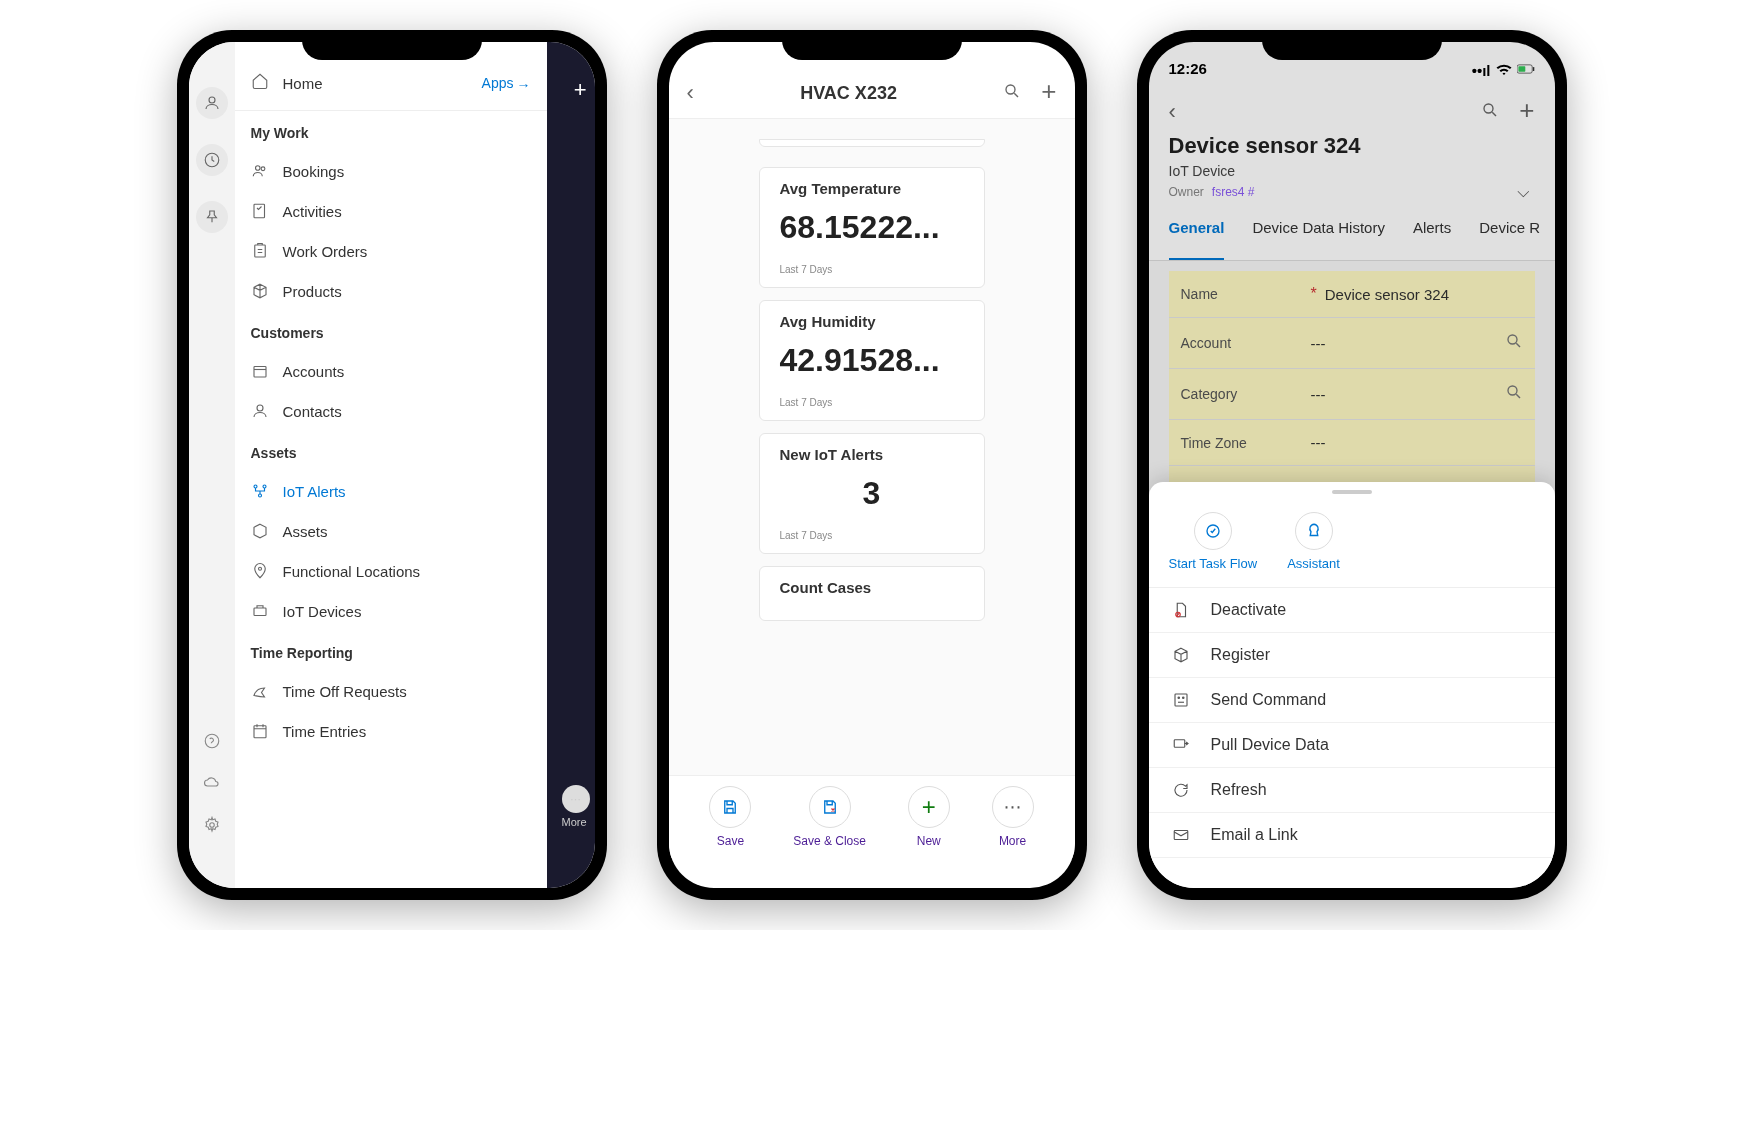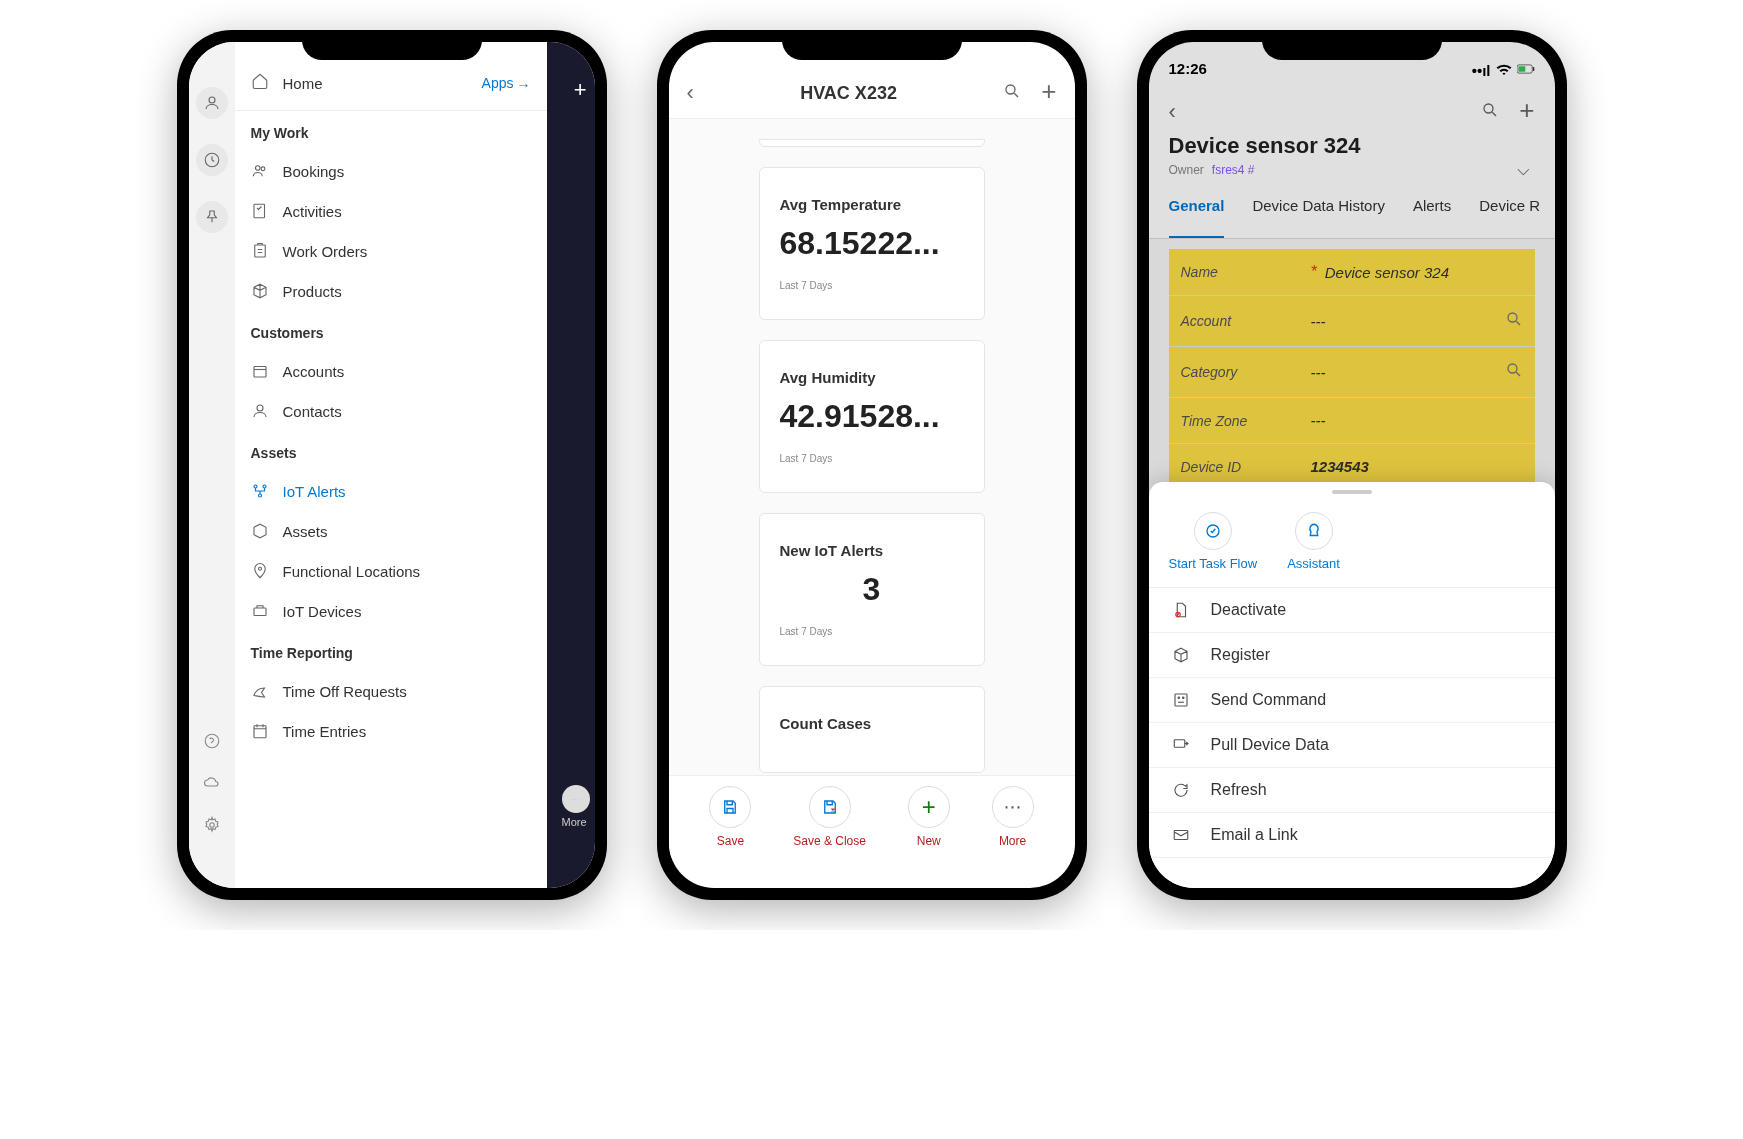--- a/index.html
+++ b/index.html
@@ -27,46 +27,46 @@
     .p1-overlay { width: 48px; background: #1a1a2e; position: relative; }
     .p1-overlay-top { position: absolute; top: 35px; right: 8px; display: flex; gap: 15px; color: #fff; }
     .p1-overlay-more { position: absolute; bottom: 60px; right: 5px; color: #ccc; font-size: 11px; }
     
     
     .p2-header { display: flex; align-items: center; padding: 38px 18px 12px; border-bottom: 1px solid #eee; }
     .p2-back { font-size: 22px; color: #666; }
     .p2-title { flex: 1; text-align: center; font-size: 18px; font-weight: 600; color: #333; }
     .p2-actions { display: flex; gap: 20px; font-size: 20px; color: #666; }
     .p2-body { padding: 20px 90px 10px; background: #fafafa; height: calc(100% - 150px); overflow-y: auto; }
-    .p2-card { background: #fff; border: 1px solid #e5e5e5; border-radius: 6px; padding: 28px 20px; margin-bottom: 20px; }
+    .p2-card { background: #fff; border: 1px solid #e5e5e5; border-radius: 6px; padding: 12px 20px; margin-bottom: 12px; }
     .p2-card-title { font-size: 15px; font-weight: 600; color: #333; margin-bottom: 12px; }
     .p2-card-value { font-size: 32px; font-weight: 600; color: #222; margin-bottom: 18px; }
     .p2-card-value.center { text-align: center; }
     .p2-card-sub { font-size: 10px; color: #888; }
     .p2-bottom { position: absolute; bottom: 30px; left: 0; right: 0; display: flex; justify-content: space-around; padding: 10px 20px; background: #fff; border-top: 1px solid #eee; }
     .p2-btn { display: flex; flex-direction: column; align-items: center; gap: 6px; }
     .p2-btn-icon { width: 42px; height: 42px; border-radius: 50%; border: 1px solid #ddd; display: flex; align-items: center; justify-content: center; font-size: 18px; }
-    .p2-btn-label { font-size: 12px; color: #b91c1c; }
+    .p2-btn-label { font-size: 12px; color: #4c1d95; }
     
     
     .p3-status { display: flex; justify-content: space-between; padding: 18px 20px 0; font-size: 15px; font-weight: 600; }
     .p3-status-right { display: flex; gap: 4px; align-items: center; }
     .p3-header { display: flex; align-items: center; padding: 18px 20px 8px; }
     .p3-back { font-size: 22px; color: #666; }
     .p3-right { margin-left: auto; display: flex; gap: 20px; color: #666; font-size: 20px; }
     .p3-title { padding: 0 20px; font-size: 22px; font-weight: 700; color: #222; }
     .p3-subtitle { padding: 4px 20px 2px; font-size: 14px; color: #444; }
     .p3-owner { padding: 2px 20px 10px; font-size: 12px; color: #888; display: flex; align-items: center; }
     .p3-owner-val { color: #8b5cf6; margin-left: 8px; }
     .p3-owner-chev { margin-left: auto; margin-right: 5px; font-size: 16px; color: #555; }
     .p3-tabs { display: flex; gap: 28px; padding: 8px 20px 0; border-bottom: 1px solid #ddd; overflow-x: hidden; }
     .p3-tab { font-size: 15px; color: #333; padding-bottom: 22px; white-space: nowrap; }
     .p3-tab.active { color: #0078d4; font-weight: 600; border-bottom: 2px solid #0078d4; }
     .p3-form { padding: 10px 20px; background: #f7f7f7; }
-    .p3-field { display: flex; align-items: center; padding: 14px 12px; border-bottom: 1px solid #e5e5e5; background: #fde047; font-style: italic; }
+    .p3-field { display: flex; align-items: center; padding: 14px 12px; border-bottom: 1px solid #e5e5e5; background: #fef9c3; }
     .p3-field-label { width: 130px; font-size: 14px; color: #555; }
     .p3-field-req { color: #d13438; margin-right: 8px; }
     .p3-field-val { font-size: 15px; color: #333; flex: 1; }
     .p3-field-look { color: #777; font-size: 16px; }
     .p3-sheet { position: absolute; bottom: 0; left: 0; right: 0; background: #fff; border-radius: 14px 14px 0 0; box-shadow: 0 -4px 20px rgba(0,0,0,0.15); padding-bottom: 30px; }
     .p3-sheet-handle { width: 40px; height: 4px; background: #ccc; border-radius: 2px; margin: 8px auto; }
     .p3-sheet-top { display: flex; gap: 30px; padding: 10px 20px 16px; border-bottom: 1px solid #eee; }
     .p3-sheet-topitem { display: flex; flex-direction: column; align-items: center; gap: 6px; }
     .p3-sheet-topicon { width: 38px; height: 38px; border-radius: 50%; border: 1px solid #ddd; display: flex; align-items: center; justify-content: center; font-size: 16px; color: #0078d4; }
     .p3-sheet-toplabel { font-size: 13px; color: #0078d4; }
@@ -334,20 +334,21 @@
         <span class="p3-back">‹</span>
         <div class="p3-right">
           <span><svg viewBox="0 0 24 24" fill="none" stroke="currentColor" stroke-width="1.8">
                 <circle cx="10" cy="10" r="6"></circle>
                 <path d="M20 20l-5-5"></path>
               </svg></span>
           <span style="font-size:26px;line-height:18px">+</span>
         </div>
       </div>
       <div class="p3-title">Device sensor 324</div>
+      <div class="p3-subtitle">IoT Device</div>
       <div class="p3-owner">
         <span>Owner</span>
         <span class="p3-owner-val">fsres4 #</span>
         <span class="p3-owner-chev">⌵</span>
       </div>
       <div class="p3-tabs">
         <div class="p3-tab active">General</div>
         <div class="p3-tab">Device Data History</div>
         <div class="p3-tab">Alerts</div>
         <div class="p3-tab">Device R</div>

